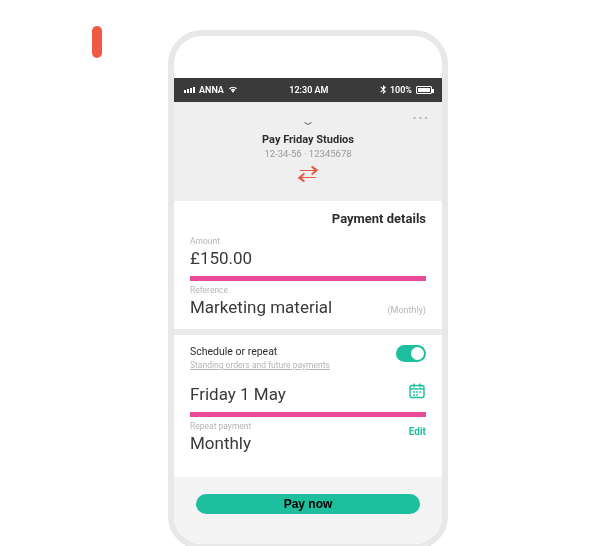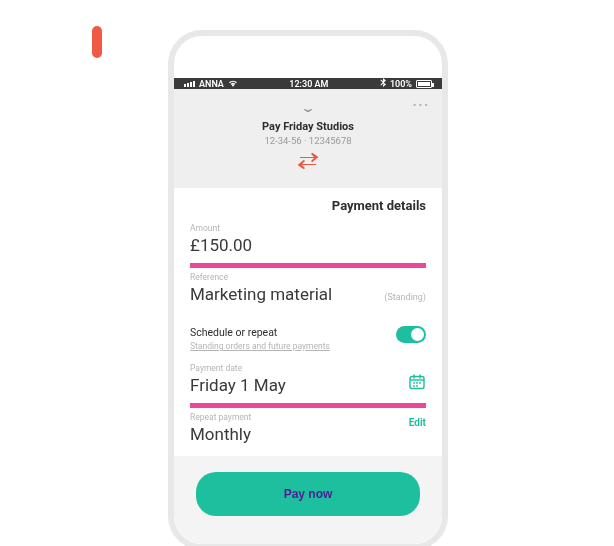--- a/index.html
+++ b/index.html
@@ -122,24 +122,24 @@
   }
   .cal-icon { position:absolute; right:0; bottom:8px; color:#1dbf9e; }
   .edit-link { position:absolute; right:0; bottom:24px; font-size:10px; font-weight:700; color:#1dbf9e; }
   .footer {
     background: #f4f4f4;
     padding: 16px 22px 30px;
     margin-top: auto;
   }
   .pay-btn {
     background: #1dbf9e;
-    color: #4c1d95;
+    color: #000000;
     border: none;
     border-radius: 20px;
-    height: 44px;
+    height: 20px;
     width: 100%;
     font-size: 12px;
     font-weight: 700;
     cursor: pointer;
   }
 </style>
 </head>
 <body>
 
 <div class="red-marker"></div>
@@ -191,36 +191,35 @@
 
     <div class="section">
       <div class="sec-title">Payment details</div>
       <div class="field">
         <div class="field-label">Amount</div>
         <div class="field-value">£150.00</div>
       </div>
       <div class="field">
         <div class="field-label">Reference</div>
         <div class="field-value">Marketing material</div>
-        <div class="field-aside">(Standing)</div>
+        <div class="field-aside">(Monthly)</div>
       </div>
     </div>
 
     <div class="sep"></div>
 
     <div class="section">
       <div class="schedule-head" style="margin-bottom:8px">
         <div class="txt">
           <div class="t">Schedule or repeat</div>
           <div class="s">Standing orders and future payments</div>
         </div>
         <div class="toggle"></div>
       </div>
       <div class="field">
-        <div class="field-label">Payment date</div>
         <div class="field-value">Friday 1 May</div>
         <span class="cal-icon">
           <svg width="18" height="18" viewBox="0 0 18 18" fill="none">
             <rect x="2" y="3.5" width="14" height="12" rx="2" stroke="#1dbf9e" stroke-width="1.4"></rect>
             <path d="M2 7h14" stroke="#1dbf9e" stroke-width="1.4"></path>
             <path d="M6 2v3M12 2v3" stroke="#1dbf9e" stroke-width="1.4" stroke-linecap="round"></path>
             <circle cx="6" cy="10" r="0.9" fill="#1dbf9e"></circle>
             <circle cx="9" cy="10" r="0.9" fill="#1dbf9e"></circle>
             <circle cx="12" cy="10" r="0.9" fill="#1dbf9e"></circle>
             <circle cx="6" cy="13" r="0.9" fill="#1dbf9e"></circle>

